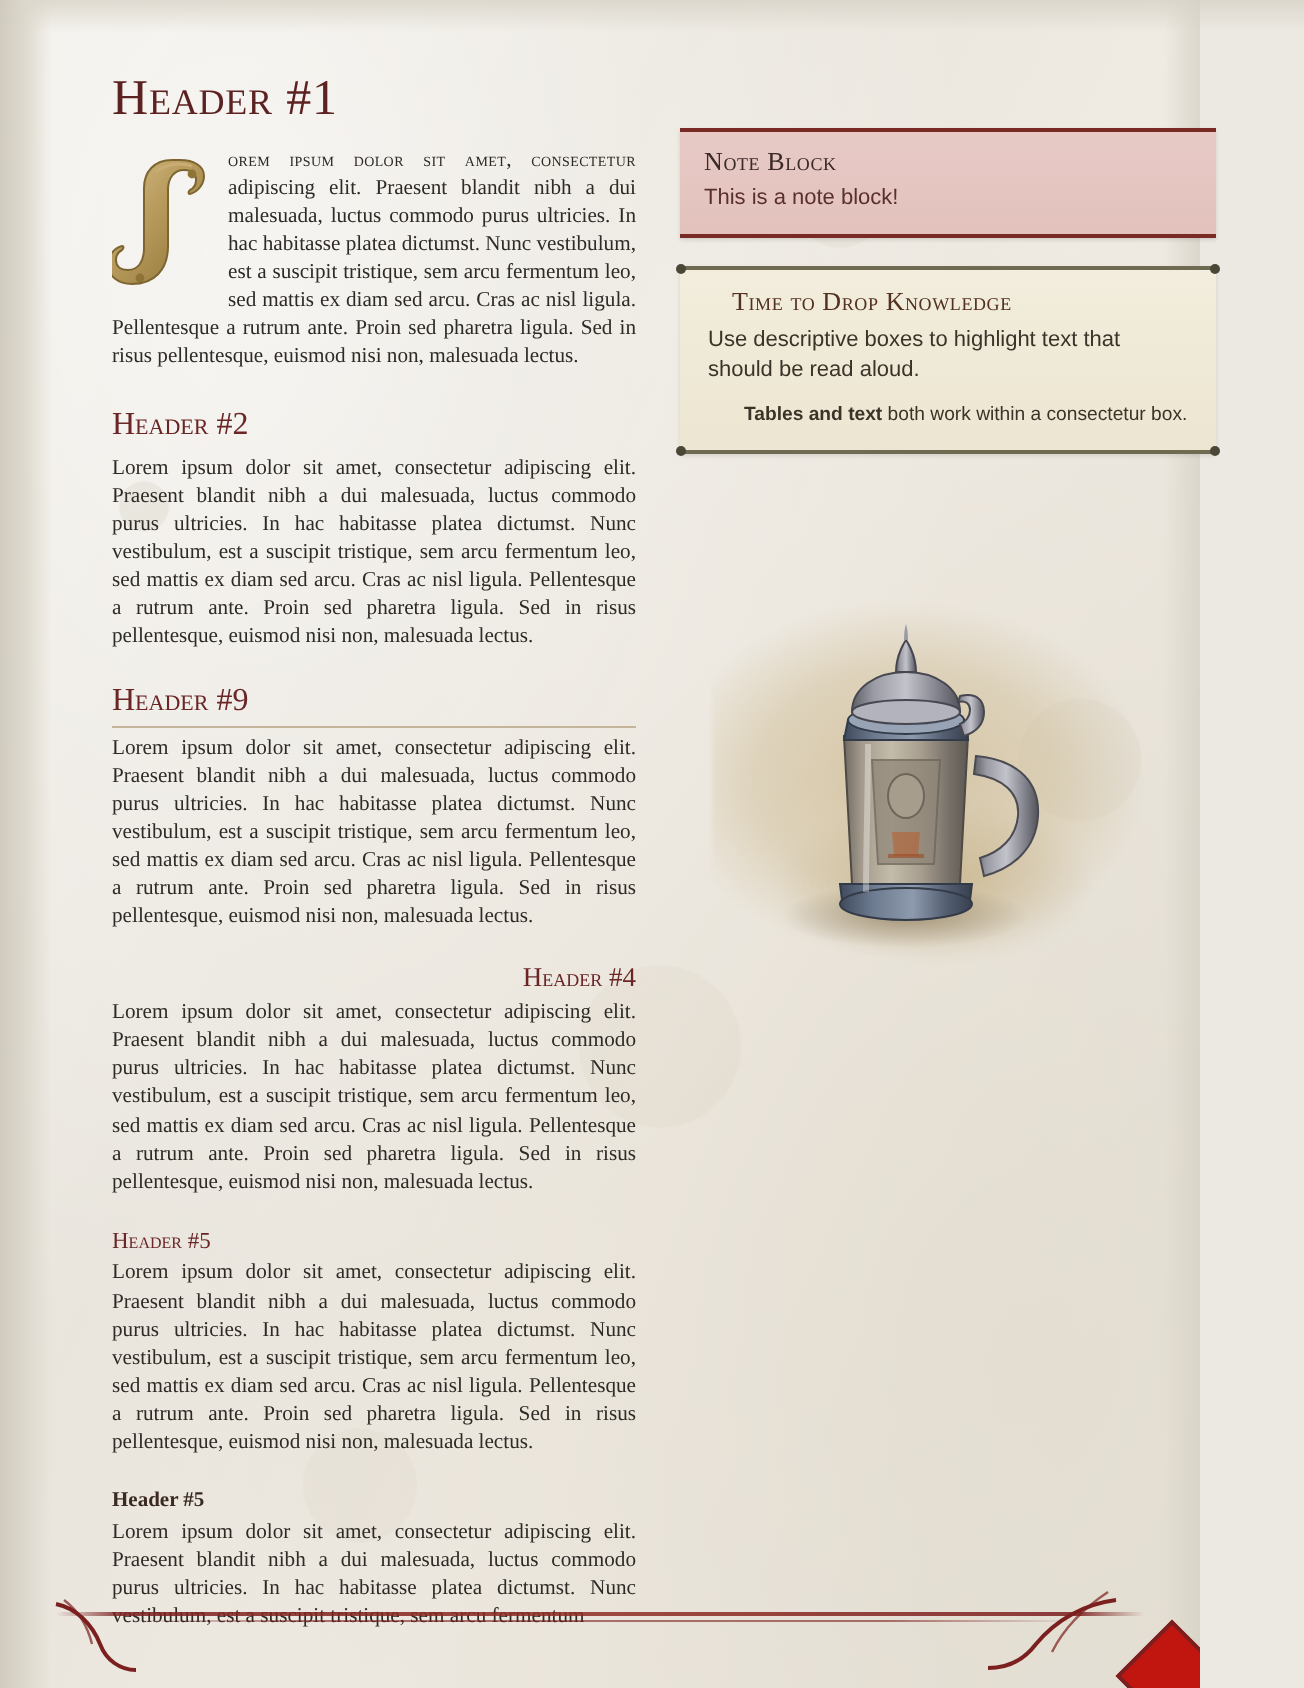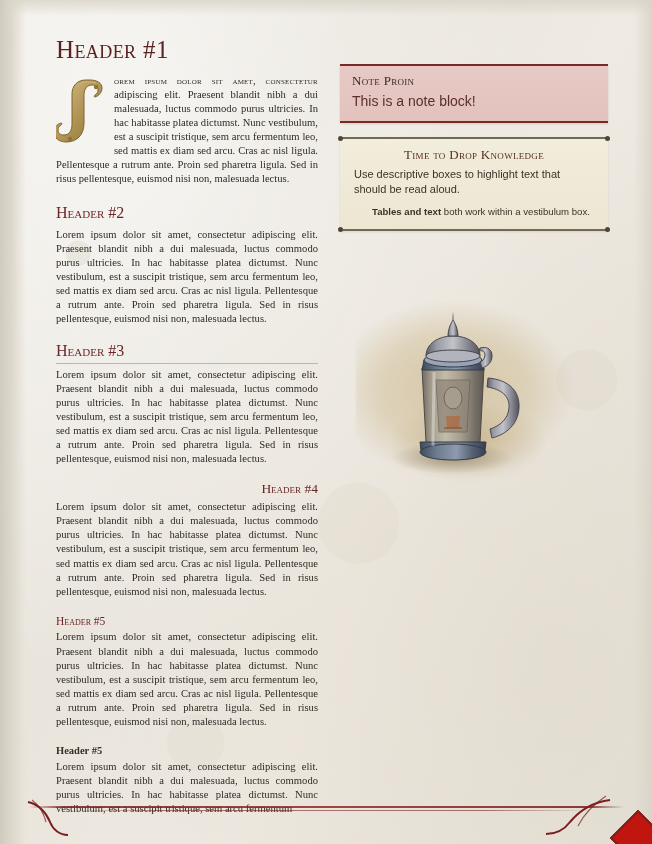--- a/index.html
+++ b/index.html
@@ -12,21 +12,21 @@
     overflow: hidden;
     background: #ece9e3;
     font-family: "Liberation Serif", serif;
     position: relative;
   }
 
   
   #page {
     position: absolute;
     left: 0; top: 0;
-    width: 652px;
+    width: 600px;
     height: 844px;
     background:
       radial-gradient(ellipse at 20% 15%, rgba(255,255,255,0.55), rgba(255,255,255,0) 55%),
       radial-gradient(ellipse at 85% 80%, rgba(222,215,200,0.55), rgba(255,255,255,0) 60%),
       linear-gradient(115deg, #efece5 0%, #e9e5dd 35%, #efeae2 60%, #e6e2d9 100%);
     border-radius: 12px;
   }
   
   #page:before {
     content: "";
@@ -215,21 +215,21 @@
   }
   .note-title {
     font-variant: small-caps;
     color: #3a2a28;
     font-size: 13px;
     letter-spacing: .3px;
     margin: 0 0 3px 0;
   }
   .note-text {
     font-family: "Liberation Sans", sans-serif;
-    font-size: 14px;
+    font-size: 11px;
     color: #5a2f2c;
     margin: 0;
     line-height: 1.35;
   }
 
   
   .desc-box {
     position: relative;
     background: linear-gradient(180deg, #f2eddc 0%, #ece6d2 100%);
     border-top: 2px solid #6f6a52;
@@ -245,22 +245,21 @@
   }
   .desc-box .c1 { left: -2px;  top: -3px; }
   .desc-box .c2 { right: -2px; top: -3px; }
   .desc-box .c3 { left: -2px;  bottom: -3px; }
   .desc-box .c4 { right: -2px; bottom: -3px; }
   .desc-title {
     font-variant: small-caps;
     color: #53301f;
     font-size: 13px;
     letter-spacing: .3px;
-    margin: 0 0 4px 0;
-    text-align: center;
+    margin: 0 0 4px 12px;
   }
   .desc-text {
     font-family: "Liberation Sans", sans-serif;
     font-size: 11px;
     color: #3b3328;
     line-height: 1.4;
     margin: 0 0 7px 0;
   }
   .desc-list {
     font-family: "Liberation Sans", sans-serif;
@@ -325,50 +324,50 @@
           <circle cx="14" cy="63" r="2.2" fill="#8d7336"></circle>
           <circle cx="40" cy="11" r="2.2" fill="#8d7336"></circle>
         </svg>
       </div>
       <p class="body"><span class="smallcaps-lead">orem ipsum dolor sit amet, consectetur</span><span> adipiscing elit. Praesent blandit nibh a dui malesuada, luctus commodo purus ultricies. In hac habitasse platea dictumst. Nunc vestibulum, est a suscipit tristique, sem arcu fermentum leo, sed mattis ex diam sed arcu. Cras ac nisl ligula. Pellentesque a rutrum ante. Proin sed pharetra ligula. Sed in risus pellentesque, euismod nisi non, malesuada lectus.</span></p>
     </div>
 
     <h2 class="h2">Header #2</h2>
     <p class="body">Lorem ipsum dolor sit amet, consectetur adipiscing elit. Praesent blandit nibh a dui malesuada, luctus commodo purus ultricies. In hac habitasse platea dictumst. Nunc vestibulum, est a suscipit tristique, sem arcu fermentum leo, sed mattis ex diam sed arcu. Cras ac nisl ligula. Pellentesque a rutrum ante. Proin sed pharetra ligula. Sed in risus pellentesque, euismod nisi non, malesuada lectus.</p>
 
-    <h3 class="h3">Header #3</h3>
+    <h3 class="h3">Header #9</h3>
     <p class="body">Lorem ipsum dolor sit amet, consectetur adipiscing elit. Praesent blandit nibh a dui malesuada, luctus commodo purus ultricies. In hac habitasse platea dictumst. Nunc vestibulum, est a suscipit tristique, sem arcu fermentum leo, sed mattis ex diam sed arcu. Cras ac nisl ligula. Pellentesque a rutrum ante. Proin sed pharetra ligula. Sed in risus pellentesque, euismod nisi non, malesuada lectus.</p>
 
     <h4 class="h4">Header #4</h4>
     <p class="body">Lorem ipsum dolor sit amet, consectetur adipiscing elit. Praesent blandit nibh a dui malesuada, luctus commodo purus ultricies. In hac habitasse platea dictumst. Nunc vestibulum, est a suscipit tristique, sem arcu fermentum leo, sed mattis ex diam sed arcu. Cras ac nisl ligula. Pellentesque a rutrum ante. Proin sed pharetra ligula. Sed in risus pellentesque, euismod nisi non, malesuada lectus.</p>
 
     <h5 class="h5">Header #5</h5>
     <p class="body">Lorem ipsum dolor sit amet, consectetur adipiscing elit. Praesent blandit nibh a dui malesuada, luctus commodo purus ultricies. In hac habitasse platea dictumst. Nunc vestibulum, est a suscipit tristique, sem arcu fermentum leo, sed mattis ex diam sed arcu. Cras ac nisl ligula. Pellentesque a rutrum ante. Proin sed pharetra ligula. Sed in risus pellentesque, euismod nisi non, malesuada lectus.</p>
 
     <h6 class="h6">Header #5</h6>
     <p class="body">Lorem ipsum dolor sit amet, consectetur adipiscing elit. Praesent blandit nibh a dui malesuada, luctus commodo purus ultricies. In hac habitasse platea dictumst. Nunc vestibulum, est a suscipit tristique, sem arcu fermentum</p>
   </div>
 
   <div class="col" id="col-right">
 
 
     <div class="note-block">
-      <div class="note-title">Note Proin</div>
+      <div class="note-title">Note Block</div>
       <p class="note-text">This is a note block!</p>
     </div>
 
     <div class="desc-box">
       <span class="corner c1"></span>
       <span class="corner c2"></span>
       <span class="corner c3"></span>
       <span class="corner c4"></span>
       <div class="desc-title">Time to Drop Knowledge</div>
       <p class="desc-text">Use descriptive boxes to highlight text that should be read aloud.</p>
       <ul class="desc-list">
-        <li><b>Tables and text</b><span> both work within a vestibulum box.</span></li>
+        <li><b>Tables and text</b><span> both work within a consectetur box.</span></li>
       </ul>
     </div>
   </div>
 
   <div id="illustration">
     <div class="ill-stain"></div>
     <div class="ill-stain2"></div>
     <svg width="250" height="215" viewBox="0 0 250 215" style="position:absolute;left:0;top:0;">
       <defs>
         <linearGradient id="body" x1="0" y1="0" x2="1" y2="0">

